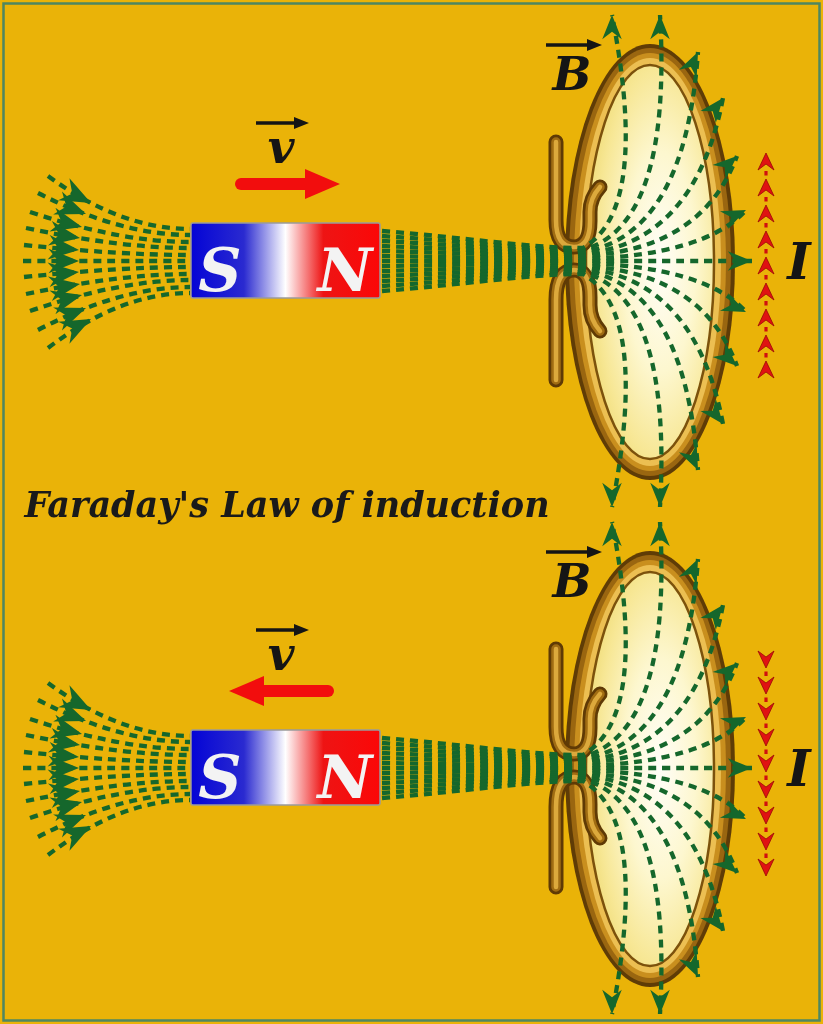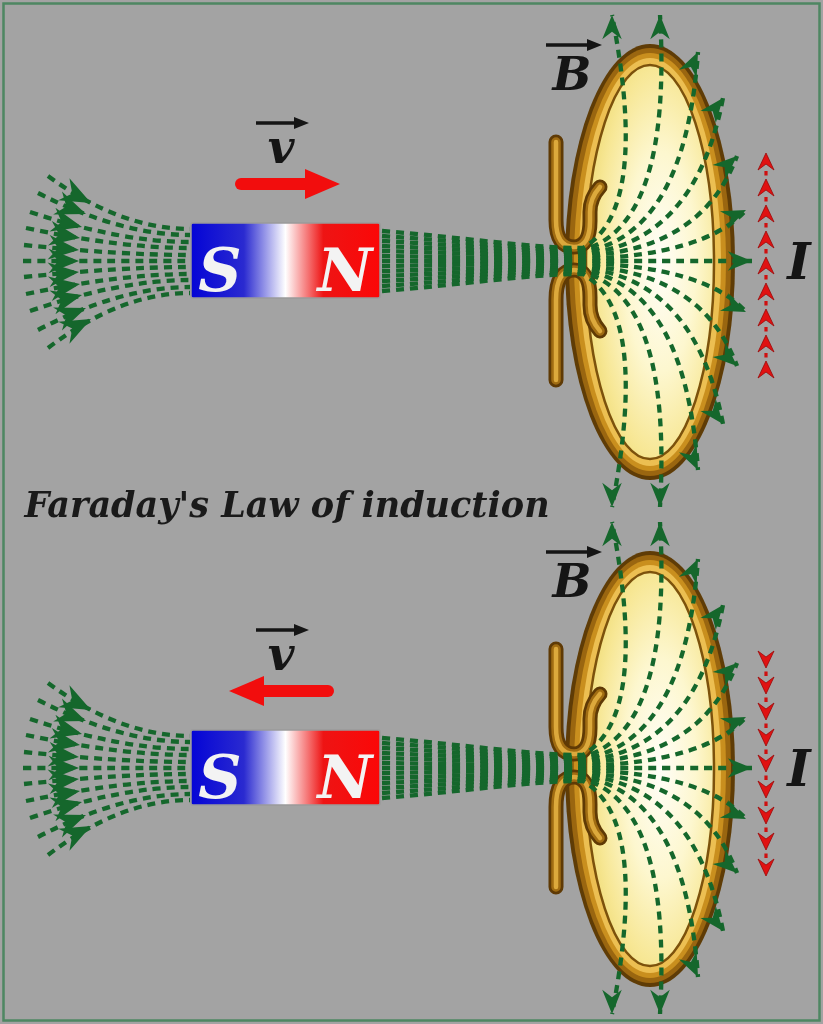--- a/index.html
+++ b/index.html
@@ -1,16 +1,16 @@
 <!DOCTYPE html>
 <html><head>
 <meta charset="utf-8">
 <style>
   html,body{margin:0;padding:0;background:#ffffff;}
-  .stage{position:relative;width:823px;height:1024px;background:#a3a3a3;overflow:hidden;
+  .stage{position:relative;width:823px;height:1024px;background:#eab308;overflow:hidden;
          font-family:"DejaVu Serif","Liberation Serif",serif;}
   svg{display:block;}
   text{font-family:"DejaVu Serif","Liberation Serif",serif;}
 </style>
 </head>
 <body>
 
 <div class="stage">
 <svg width="823" height="1024" viewBox="0 0 823 1024">
   <defs>

